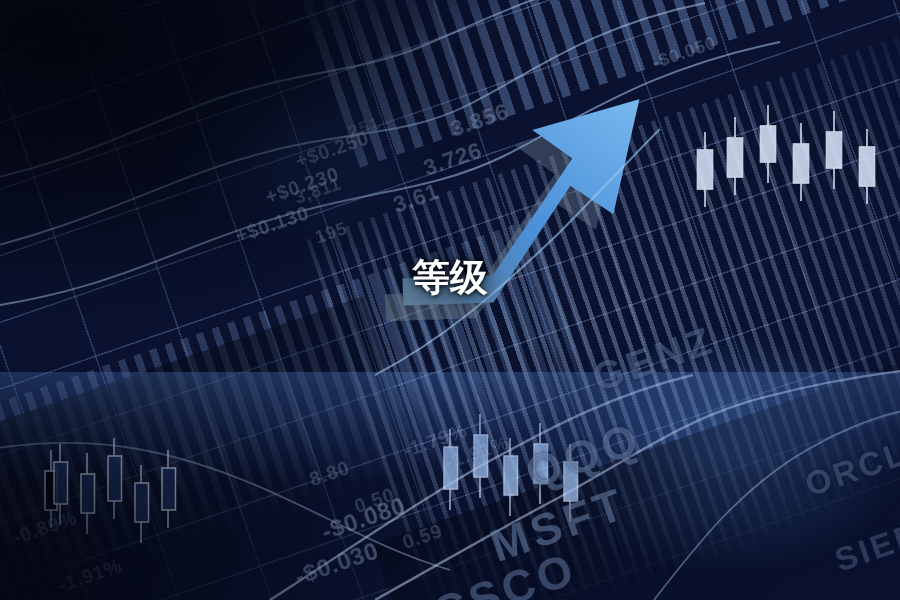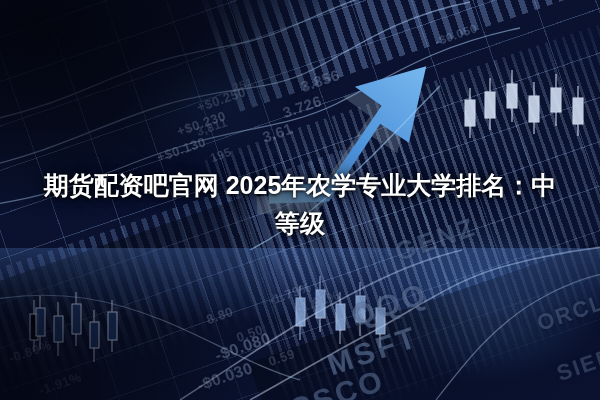--- a/index.html
+++ b/index.html
@@ -347,17 +347,16 @@
   <div class="ticktext" style="left:394px; top:224px; font-size:26px; font-weight:700; letter-spacing:3px; transform:rotate(-19deg); color:rgba(170,200,245,0.26);">GENZ</div>
   <div class="ticktext" style="left:350px; top:288px; font-size:30px; font-weight:700; letter-spacing:3px; transform:rotate(-19deg); color:rgba(175,205,248,0.30);">QQQ</div>
   <div class="ticktext" style="left:326px; top:334px; font-size:30px; font-weight:700; letter-spacing:3px; transform:rotate(-19deg); color:rgba(178,208,250,0.32);">MSFT</div>
   <div class="ticktext" style="left:288px; top:378px; font-size:30px; font-weight:700; letter-spacing:3px; transform:rotate(-19deg); color:rgba(178,208,250,0.28);">CSCO</div>
   <div class="ticktext" style="left:536px; top:300px; font-size:22px; font-weight:700; letter-spacing:2px; transform:rotate(-19deg); color:rgba(190,215,252,0.22);">ORCL</div>
   <div class="ticktext" style="left:556px; top:352px; font-size:22px; font-weight:700; letter-spacing:2px; transform:rotate(-19deg); color:rgba(190,215,252,0.2);">SIEB</div>
 
   <div class="layer bg-vignette"></div>
 
   <div class="headline">
-    <span class="ln ln-1">期货配资吧官网 2025年农学专业大学排名：中</span>
     <span class="ln ln-3">等级</span>
   </div>
 
 </div>
 
 </body></html>

